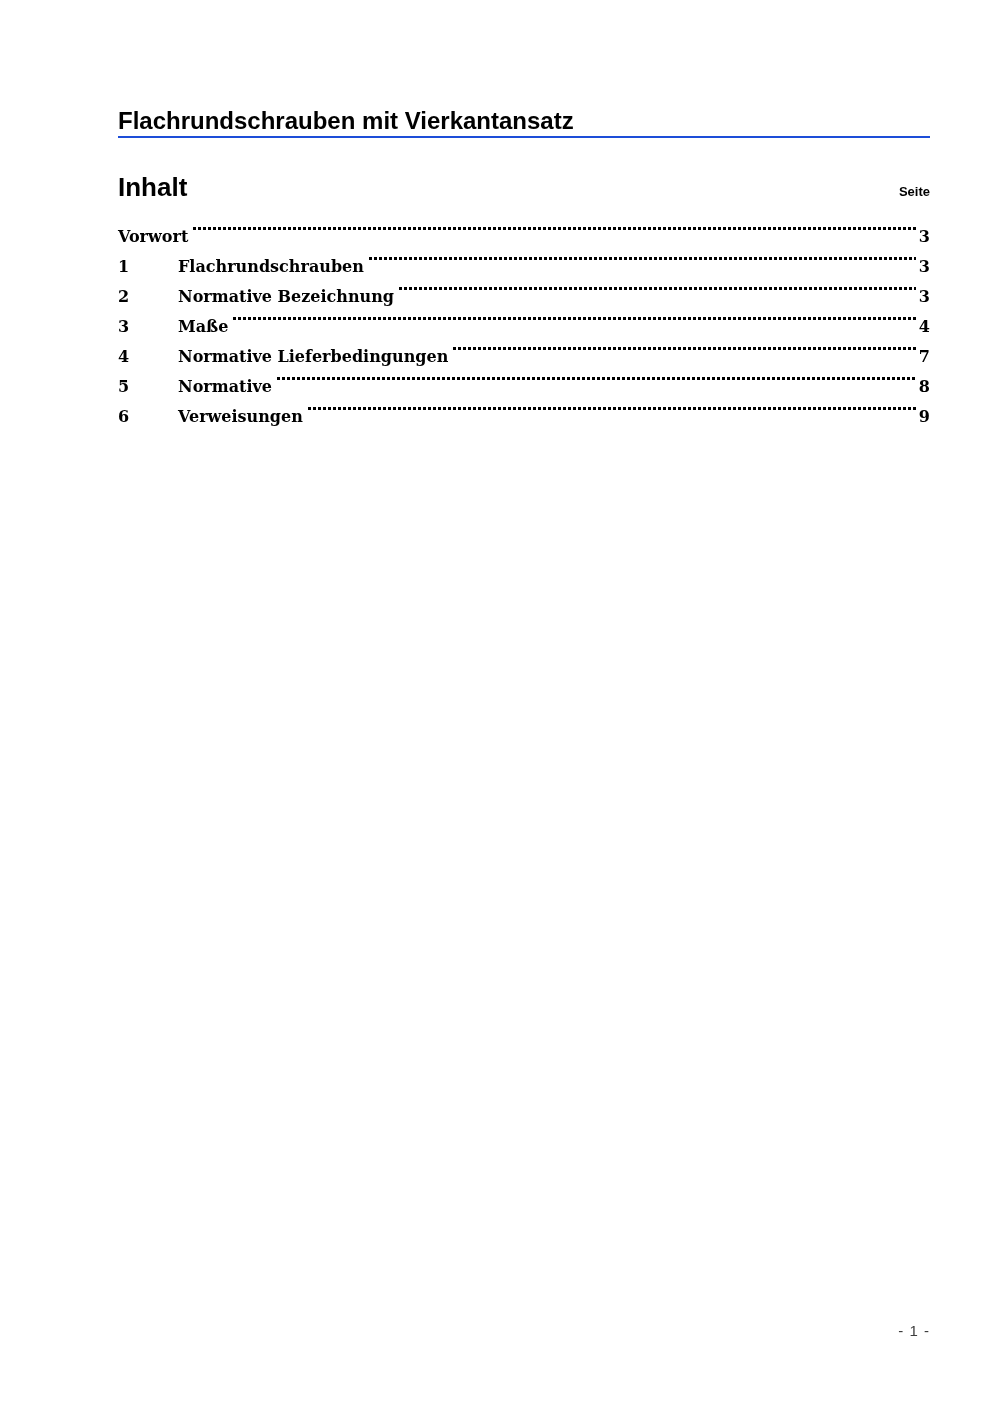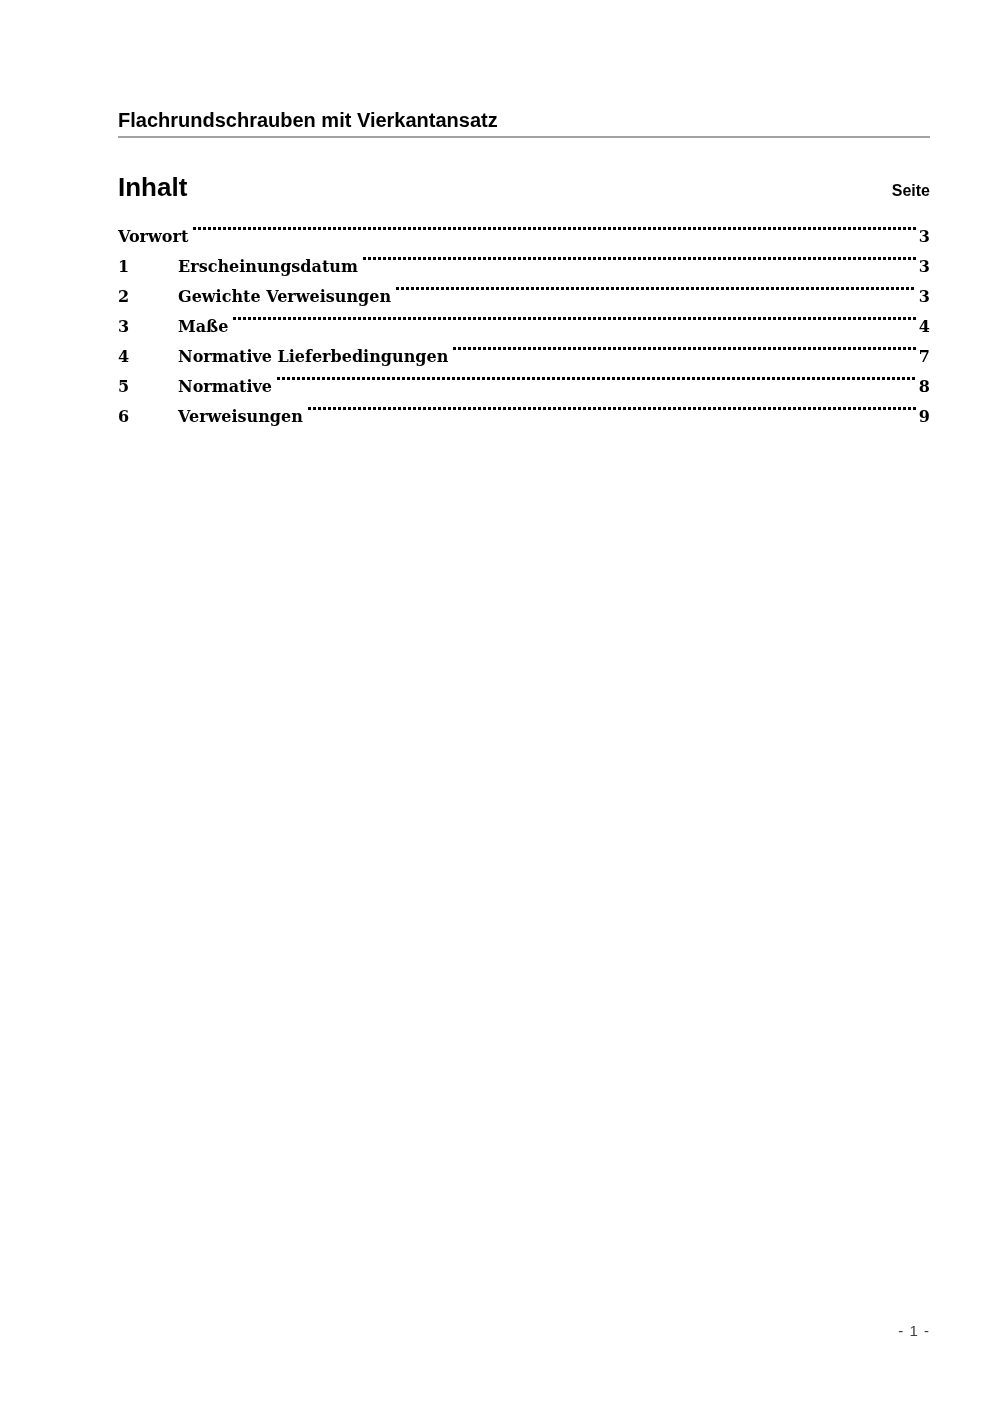--- a/index.html
+++ b/index.html
@@ -26,41 +26,41 @@
     letter-spacing: 0.5px;
   }
   .pub-date {
     margin-top: 4px;
     font-size: 17px;
     line-height: 17px;
     font-weight: bold;
   }
   .doc-title {
     margin-top: 22px;
-    font-size: 20px;
+    font-size: 24px;
     line-height: 21px;
     font-weight: bold;
     padding-bottom: 5px;
-    border-bottom: 2px solid #a3a3a3;
+    border-bottom: 2px solid #1d4ed8;
   }
 
   
   .toc-header {
     margin-top: 36px;
     display: flex;
     justify-content: space-between;
     align-items: baseline;
   }
   .toc-title {
     font-size: 26px;
     line-height: 27px;
     font-weight: bold;
   }
   .toc-page-label {
-    font-size: 16px;
+    font-size: 13px;
     font-weight: bold;
   }
   .toc-list {
     margin-top: 26px;
     font-family: "DejaVu Serif", "Liberation Serif", serif;
     font-weight: bold;
     font-size: 16px;
   }
   .toc-row {
     display: flex;
@@ -118,28 +118,28 @@
 
         <div class="toc-row">
 
           <span class="toc-label">Vorwort</span>
           <span class="leader"></span>
           <span class="toc-page">3</span>
         </div>
 
         <div class="toc-row">
           <span class="toc-num">1</span>
-          <span class="toc-label">Erscheinungsdatum</span>
+          <span class="toc-label">Flachrundschrauben</span>
           <span class="leader"></span>
           <span class="toc-page">3</span>
         </div>
 
         <div class="toc-row">
           <span class="toc-num">2</span>
-          <span class="toc-label">Gewichte Verweisungen</span>
+          <span class="toc-label">Normative Bezeichnung</span>
           <span class="leader"></span>
           <span class="toc-page">3</span>
         </div>
 
         <div class="toc-row">
           <span class="toc-num">3</span>
           <span class="toc-label">Maße</span>
           <span class="leader"></span>
           <span class="toc-page">4</span>
         </div>

